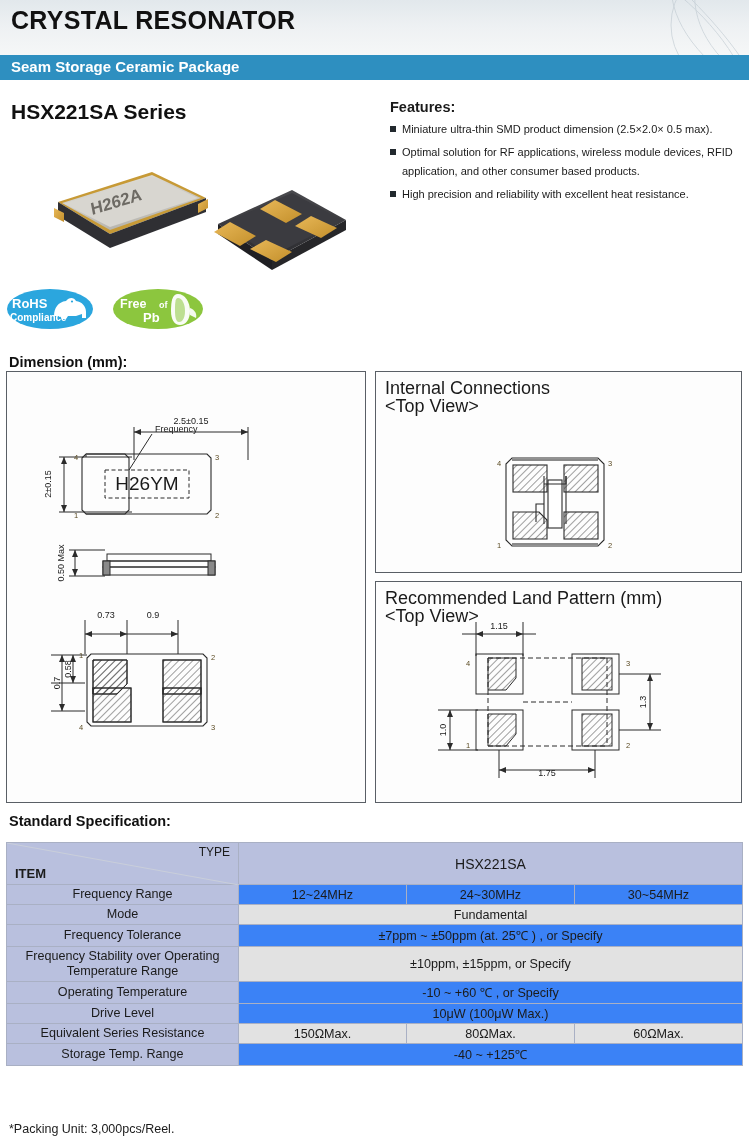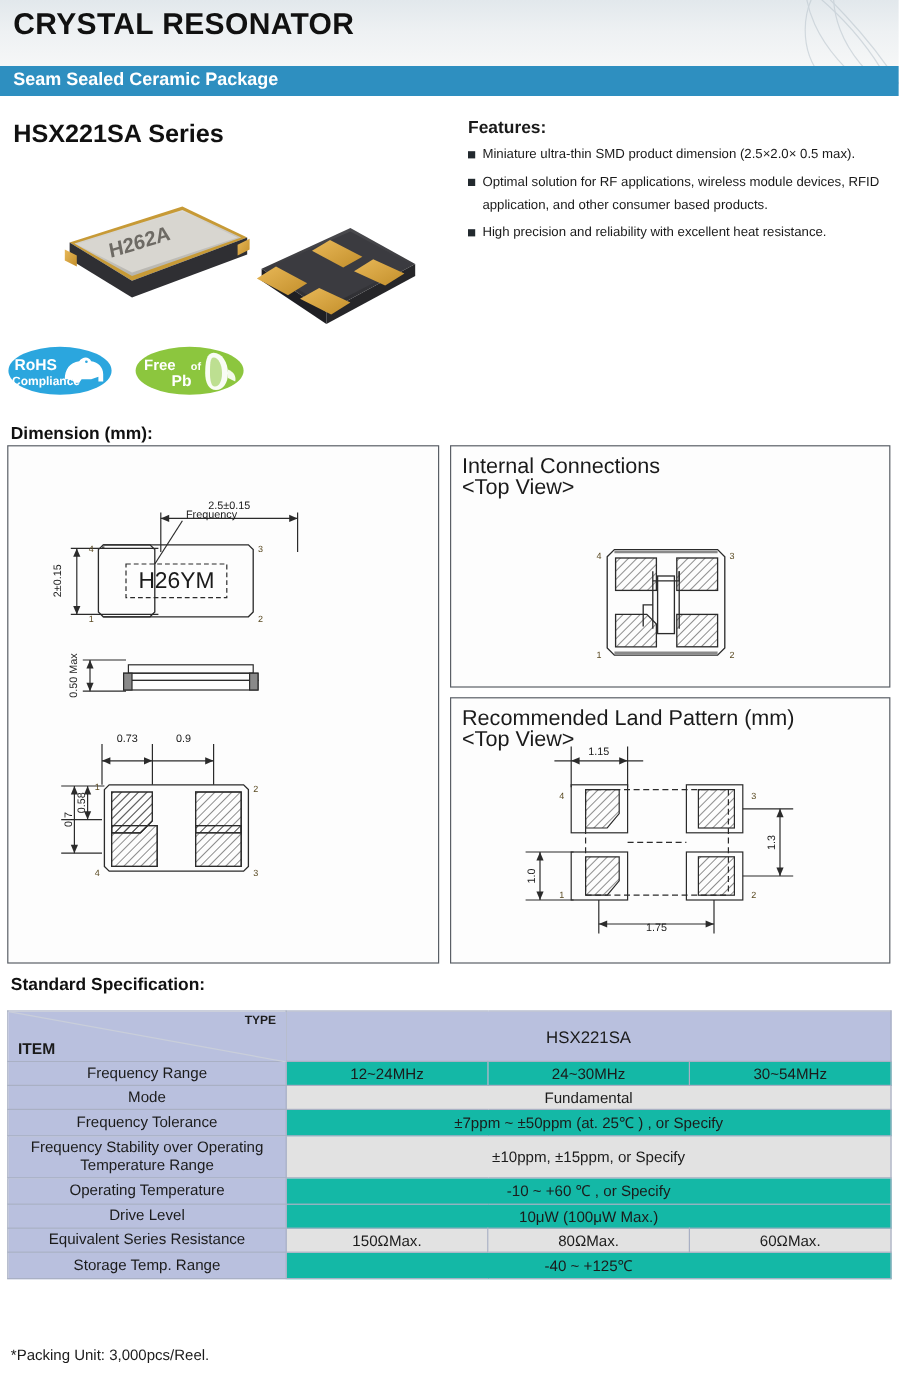--- a/index.html
+++ b/index.html
@@ -88,33 +88,33 @@
     padding: 2px 12px;
     text-align: center;
     font-weight: normal;
     color: #1b1b1b;
   }
   .hdr-cell {
     background: #b9c0de; height: 42px; position: relative; padding: 0 !important;
     width: 232px;
   }
   .hdr-cell .type-t {
-    position: absolute; right: 8px; top: 2px; font-size: 10px; font-weight: bold;
+    position: absolute; right: 8px; top: 2px; font-size: 12px; font-weight: normal;
   }
   .hdr-cell .item-t {
     position: absolute; left: 8px; bottom: 3px; font-size: 13px; font-weight: bold;
   }
   .hdr-cell svg { position: absolute; left: 0; top: 0; }
   .hdr-type {
     background: #b9c0de; font-size: 14px; font-weight: bold;
   }
   .item-cell {
     background: #b9c0de; width: 232px; line-height: 15px;
   }
-  .val-light { background: #14b8a6; }
+  .val-light { background: #3b82f6; }
   .val-dark  { background: #e2e2e2; }
   .packing {
     position: absolute; left: 9px; top: 1122px; font-size: 12.5px; color: #1b1b1b;
   }
   svg { display: block; }
   .dimtxt { font-family: "Liberation Sans", sans-serif; font-size: 9px; fill: #1a1a1a; }
   .pinnum { font-family: "Liberation Sans", sans-serif; font-size: 7.5px; fill: #5a4a22; }
 </style>
 </head>
 <body>
@@ -128,21 +128,21 @@
         <path d="M80,-10 C120,25 155,60 180,100"></path>
         <path d="M105,-5 C95,30 110,70 160,108"></path>
         <path d="M130,0 C118,35 130,75 175,108"></path>
         <ellipse cx="150" cy="55" rx="48" ry="56"></ellipse>
       </g>
     </svg>
   </div>
   <div class="main-title">CRYSTAL RESONATOR</div>
 
   <div class="blue-band">
-    <span>Seam Sealed Ceramic Package</span>
+    <span>Seam Storage Ceramic Package</span>
   </div>
 
   <div class="series-title">HSX221SA Series</div>
 
   <div class="features">
     <h3>Features:</h3>
     <div class="feat-item">
       <span class="sq"></span>
       <span>Miniature ultra-thin SMD product dimension (2.5×2.0× 0.5 max).</span>
     </div>

